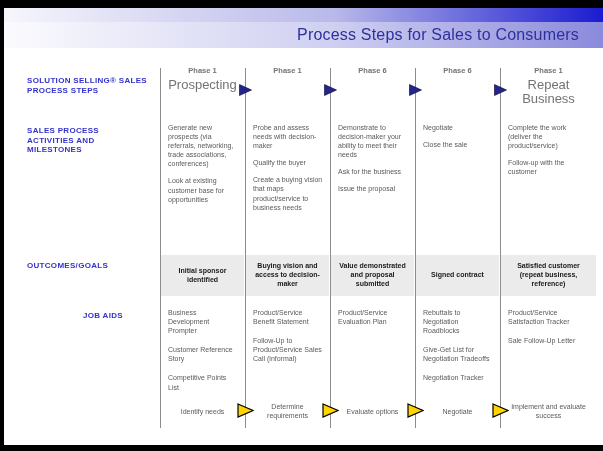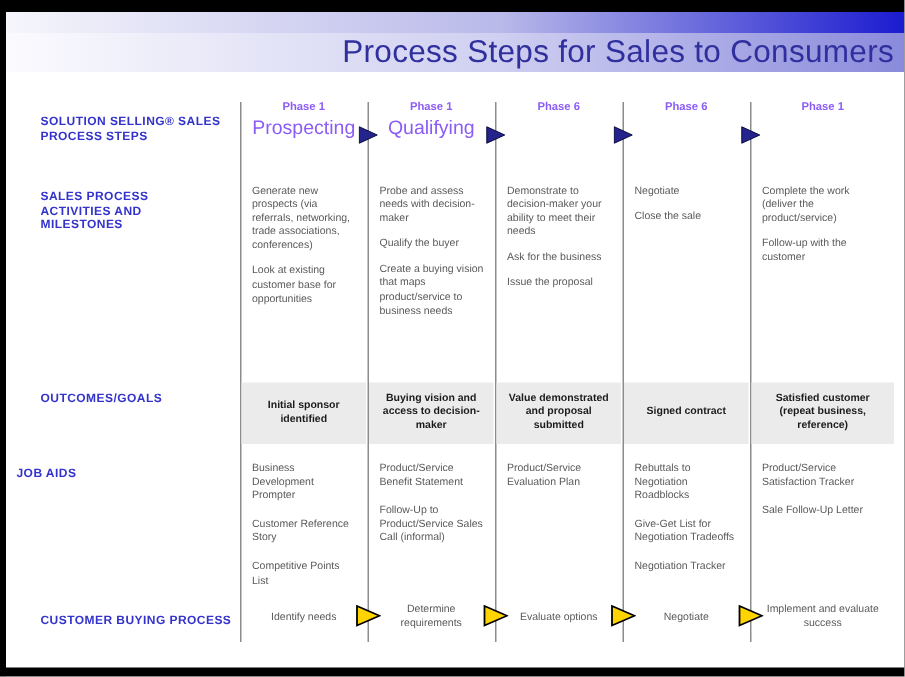--- a/index.html
+++ b/index.html
@@ -14,29 +14,29 @@
   .topbar{
     position:absolute;left:4px;top:8px;width:599px;height:14px;
     background:linear-gradient(to right,#f6f6fc 0%,#b9b9ea 55%,#1b1bd0 100%);
   }
   .titlebar{
     position:absolute;left:4px;top:22px;width:599px;height:26px;
     background:linear-gradient(to right,#fbfbfe 0%,#cfcff1 55%,#8a8adc 100%);
     display:flex;align-items:center;justify-content:flex-end;
   }
   .titlebar .title{
-    color:#2f2f9e;font-size:21px;letter-spacing:0.2px;padding-right:7px;
+    color:#2f2f9e;font-size:16px;letter-spacing:0.2px;padding-right:24px;
     white-space:nowrap;
   }
   .row-label{
     position:absolute;color:#3333cc;font-weight:bold;font-size:8px;
     line-height:1.2;letter-spacing:0.3px;
   }
   .vline{position:absolute;width:1px;background:#8c8c8c;top:68px;height:360px;}
-  .phase-cell{position:absolute;top:66px;text-align:center;color:#8b5cf6;}
+  .phase-cell{position:absolute;top:66px;text-align:center;color:#737373;}
   .phase-num{font-size:7.5px;font-weight:bold;margin-bottom:3px;}
   .phase-name{font-size:13px;line-height:1.05;}
   .body-cell{position:absolute;color:#5a5a5a;font-size:7px;line-height:1.3;text-align:left;}
   .body-cell p{margin:0 0 8px 0;}
   .outcome-box{
     position:absolute;top:255px;height:41px;background:#ebebeb;
     display:flex;align-items:center;justify-content:center;text-align:center;
     color:#1a1a1a;font-size:7px;font-weight:bold;line-height:1.25;padding:0 4px;
     box-sizing:border-box;
   }
@@ -56,22 +56,21 @@
   <div class="frame-bottom"></div>
 
   <div class="topbar"></div>
   <div class="titlebar">
     <span class="title">Process Steps for Sales to Consumers</span>
   </div>
 
   <div class="row-label" style="left:27px;top:76px;width:120px;">SOLUTION SELLING® SALES PROCESS STEPS</div>
   <div class="row-label" style="left:27px;top:261px;width:130px;">OUTCOMES/GOALS</div>
   <div class="row-label" style="left:27px;top:126px;width:95px;">SALES PROCESS ACTIVITIES AND MILESTONES</div>
-  <div class="row-label" style="left:11px;top:311px;width:120px;">JOB AIDS</div>
-  <div class="row-label" style="left:27px;top:409px;width:150px;">CUSTOMER BUYING PROCESS</div>
+  <div class="row-label" style="left:43px;top:311px;width:120px;text-align:center;">JOB AIDS</div>
 
   <div id="grid">
       <div class="vline" style="left:160px;"></div>
       <div class="vline" style="left:245px;"></div>
       <div class="vline" style="left:330px;"></div>
       <div class="vline" style="left:415px;"></div>
       <div class="vline" style="left:500px;"></div>
       <div class="phase-cell" style="left:160px;width:85px;">
         <div class="phase-num">Phase 1</div>
         <div class="phase-name">Prospecting</div>
@@ -86,21 +85,20 @@
       <div class="body-cell" style="left:168px;top:308px;width:71px;">
         <p style="margin-bottom:10px;">Business Development Prompter</p>
         <p style="margin-bottom:10px;">Customer Reference Story</p>
         <p style="margin-bottom:10px;">Competitive Points List</p>
       </div>
       <div class="buying-cell" style="left:160px;width:85px;">
         <span>Identify needs</span>
       </div>
       <div class="phase-cell" style="left:245px;width:85px;">
         <div class="phase-num">Phase 1</div>
-        <div class="phase-name">Qualifying</div>
       </div>
       <div class="body-cell" style="left:253px;top:123px;width:71px;">
         <p>Probe and assess needs with decision-maker</p>
         <p>Qualify the buyer</p>
         <p>Create a buying vision that maps product/service to business needs</p>
       </div>
       <div class="outcome-box" style="left:246px;width:83px;">
         <span>Buying vision and access to decision-maker</span>
       </div>
       <div class="body-cell" style="left:253px;top:308px;width:71px;">
@@ -140,20 +138,21 @@
       <div class="body-cell" style="left:423px;top:308px;width:71px;">
         <p style="margin-bottom:10px;">Rebuttals to Negotiation Roadblocks</p>
         <p style="margin-bottom:10px;">Give-Get List for Negotiation Tradeoffs</p>
         <p style="margin-bottom:10px;">Negotiation Tracker</p>
       </div>
       <div class="buying-cell" style="left:415px;width:85px;">
         <span>Negotiate</span>
       </div>
       <div class="phase-cell" style="left:500px;width:97px;">
         <div class="phase-num">Phase 1</div>
+        <div class="phase-name">Repeat Business</div>
       </div>
       <div class="body-cell" style="left:508px;top:123px;width:83px;">
         <p>Complete the work (deliver the product/service)</p>
         <p>Follow-up with the customer</p>
       </div>
       <div class="outcome-box" style="left:501px;width:95px;">
         <span>Satisfied customer (repeat business, reference)</span>
       </div>
       <div class="body-cell" style="left:508px;top:308px;width:83px;">
         <p style="margin-bottom:10px;">Product/Service Satisfaction Tracker</p>

